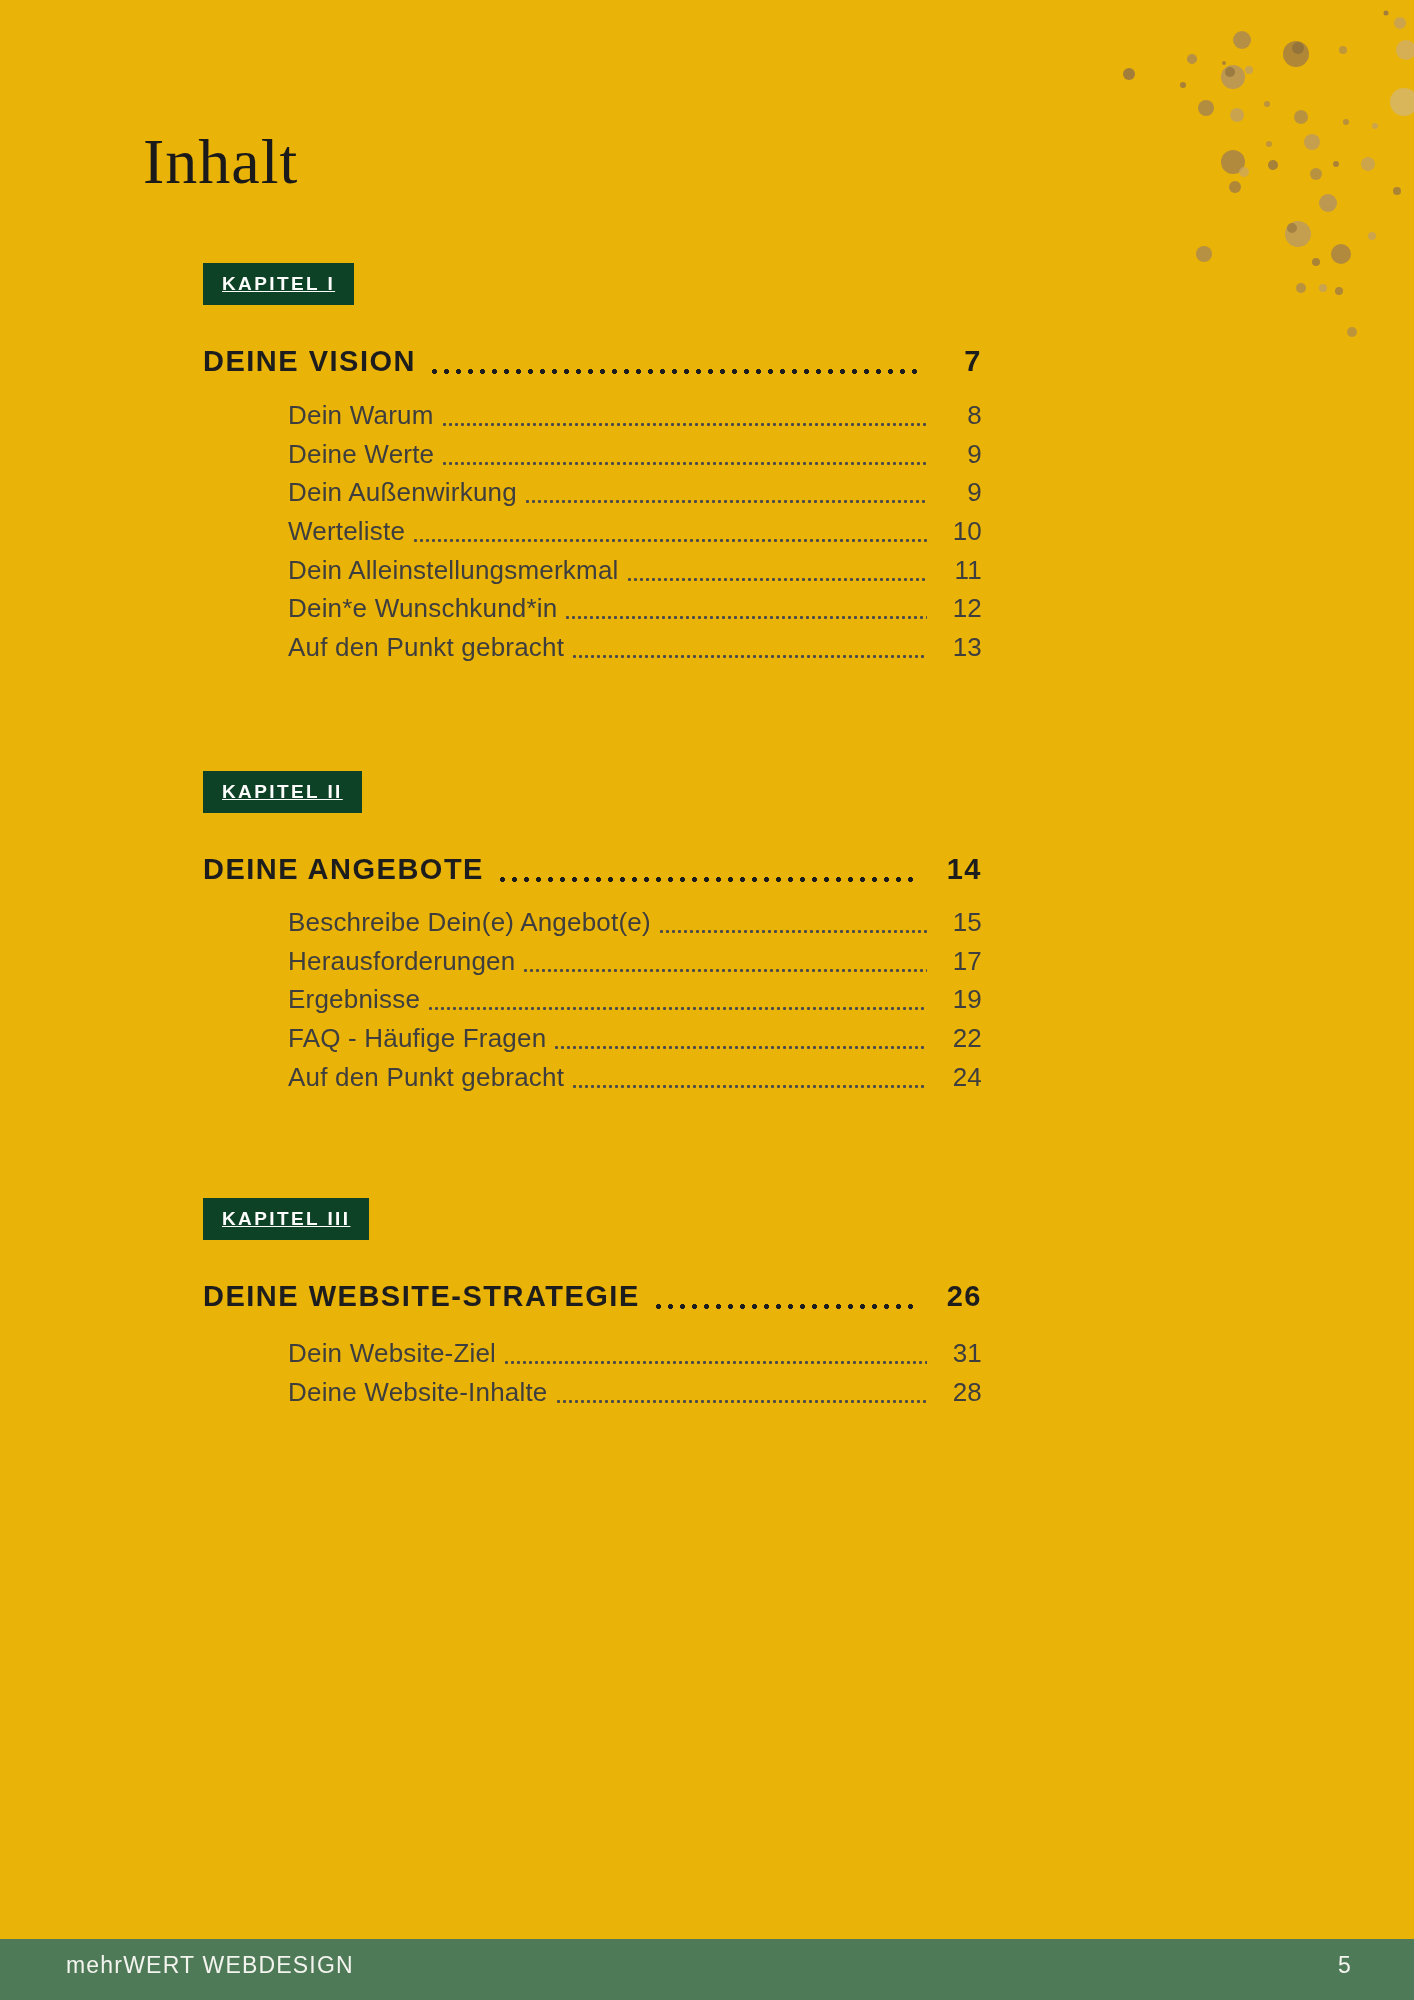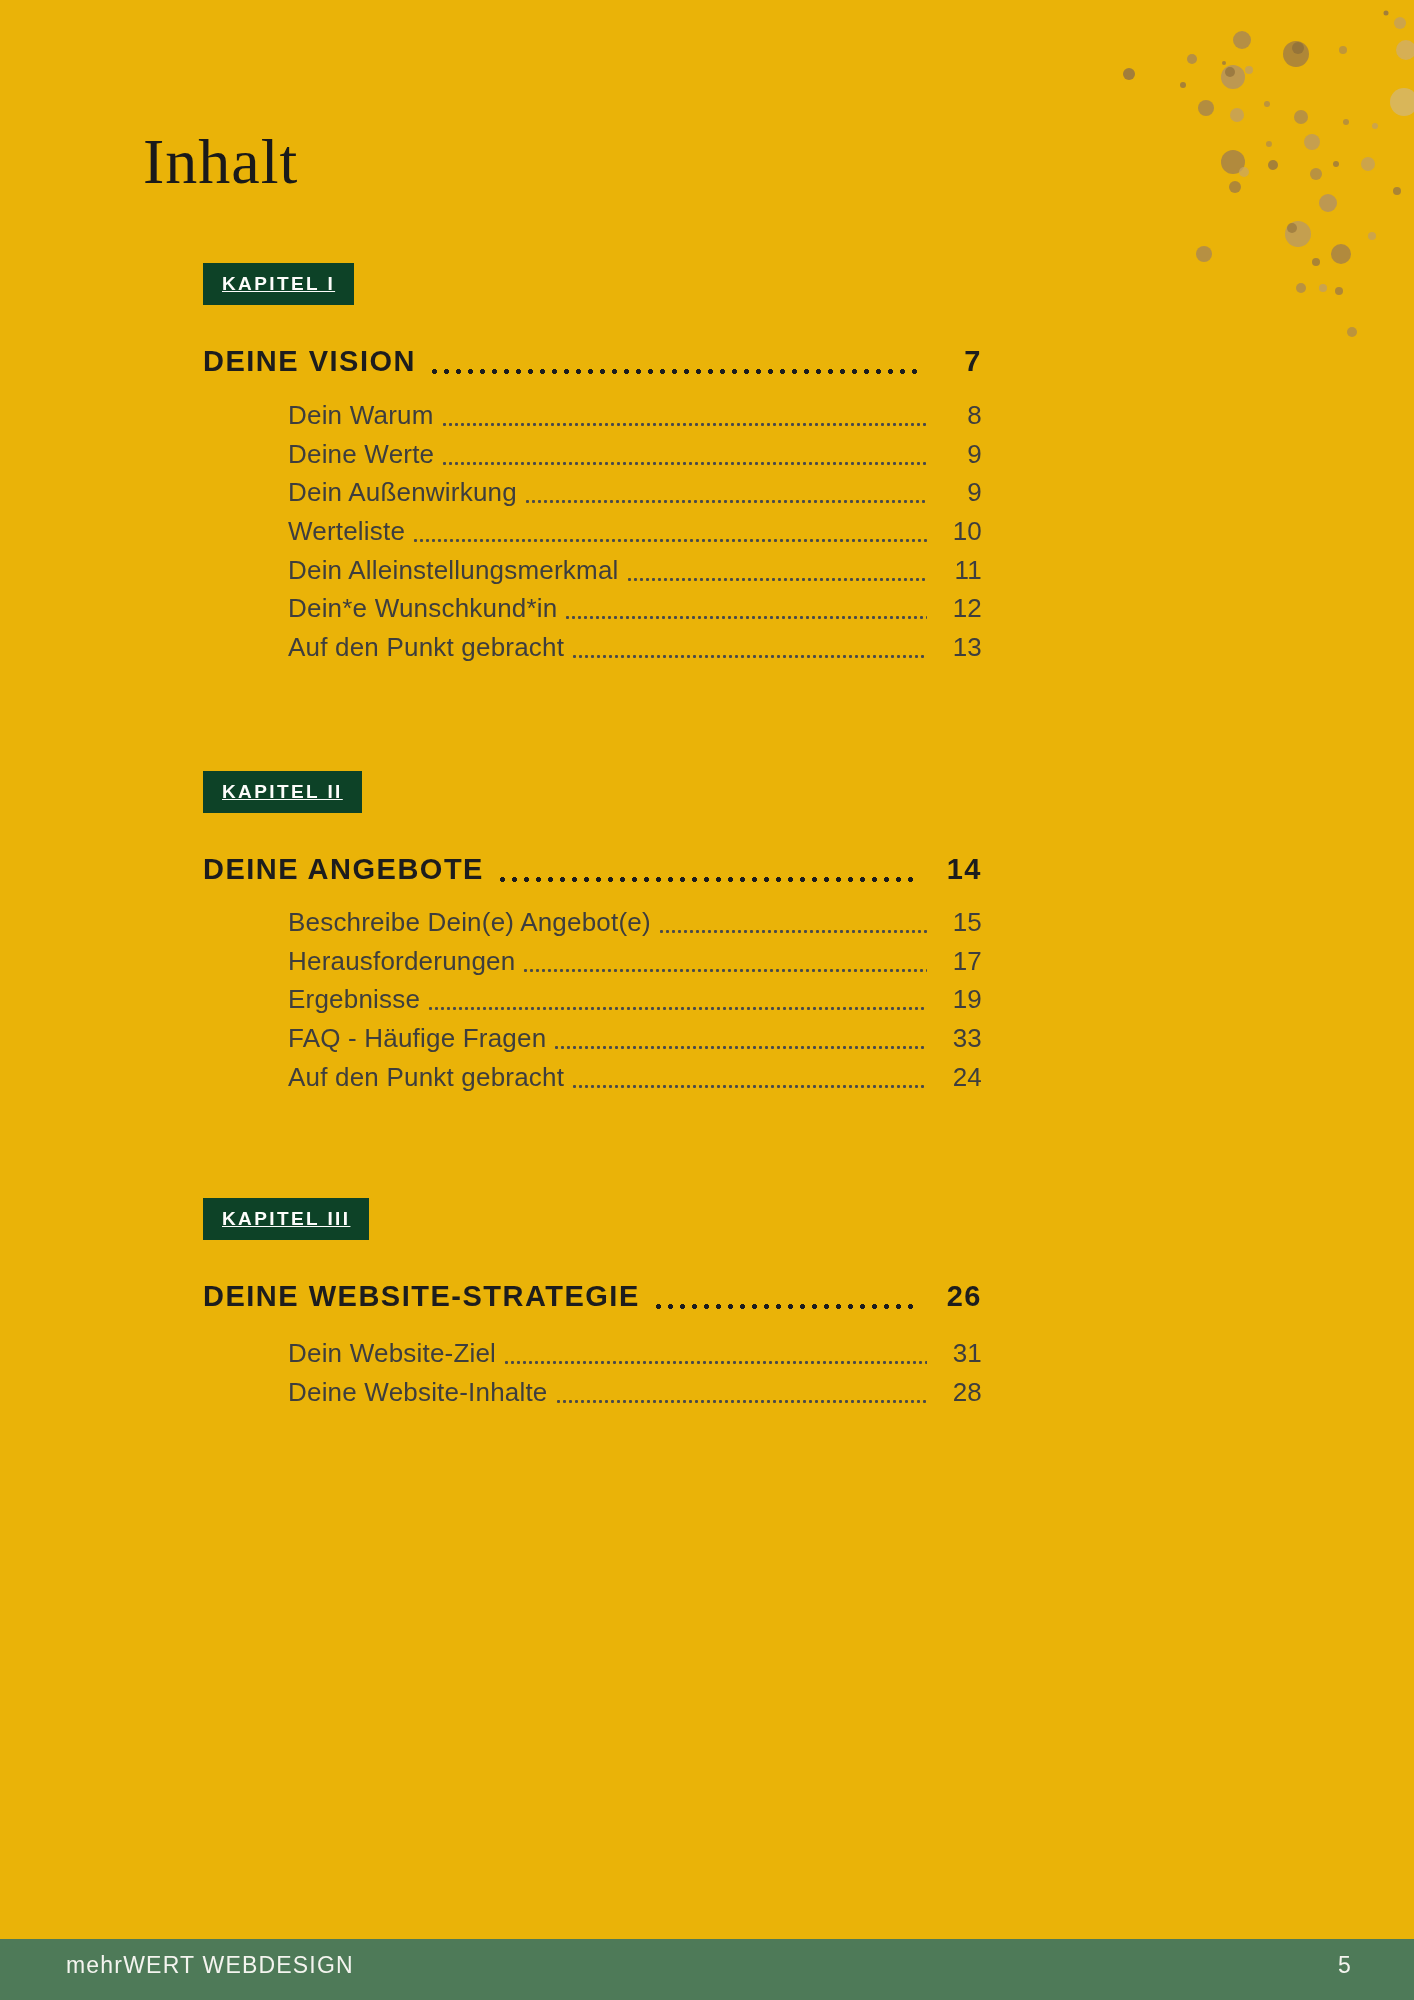--- a/index.html
+++ b/index.html
@@ -179,21 +179,21 @@
         <span class="toc-page">17</span>
       </div>
       <div class="toc-row">
         <span class="label">Ergebnisse</span>
         <span class="leader leader-fine"></span>
         <span class="toc-page">19</span>
       </div>
       <div class="toc-row">
         <span class="label">FAQ - Häufige Fragen</span>
         <span class="leader leader-fine"></span>
-        <span class="toc-page">33</span>
+        <span class="toc-page">22</span>
       </div>
       <div class="toc-row">
         <span class="label">Auf den Punkt gebracht</span>
         <span class="leader leader-fine"></span>
         <span class="toc-page">24</span>
       </div>
     </div>
   </section>
 
   <section class="chapter c3">

